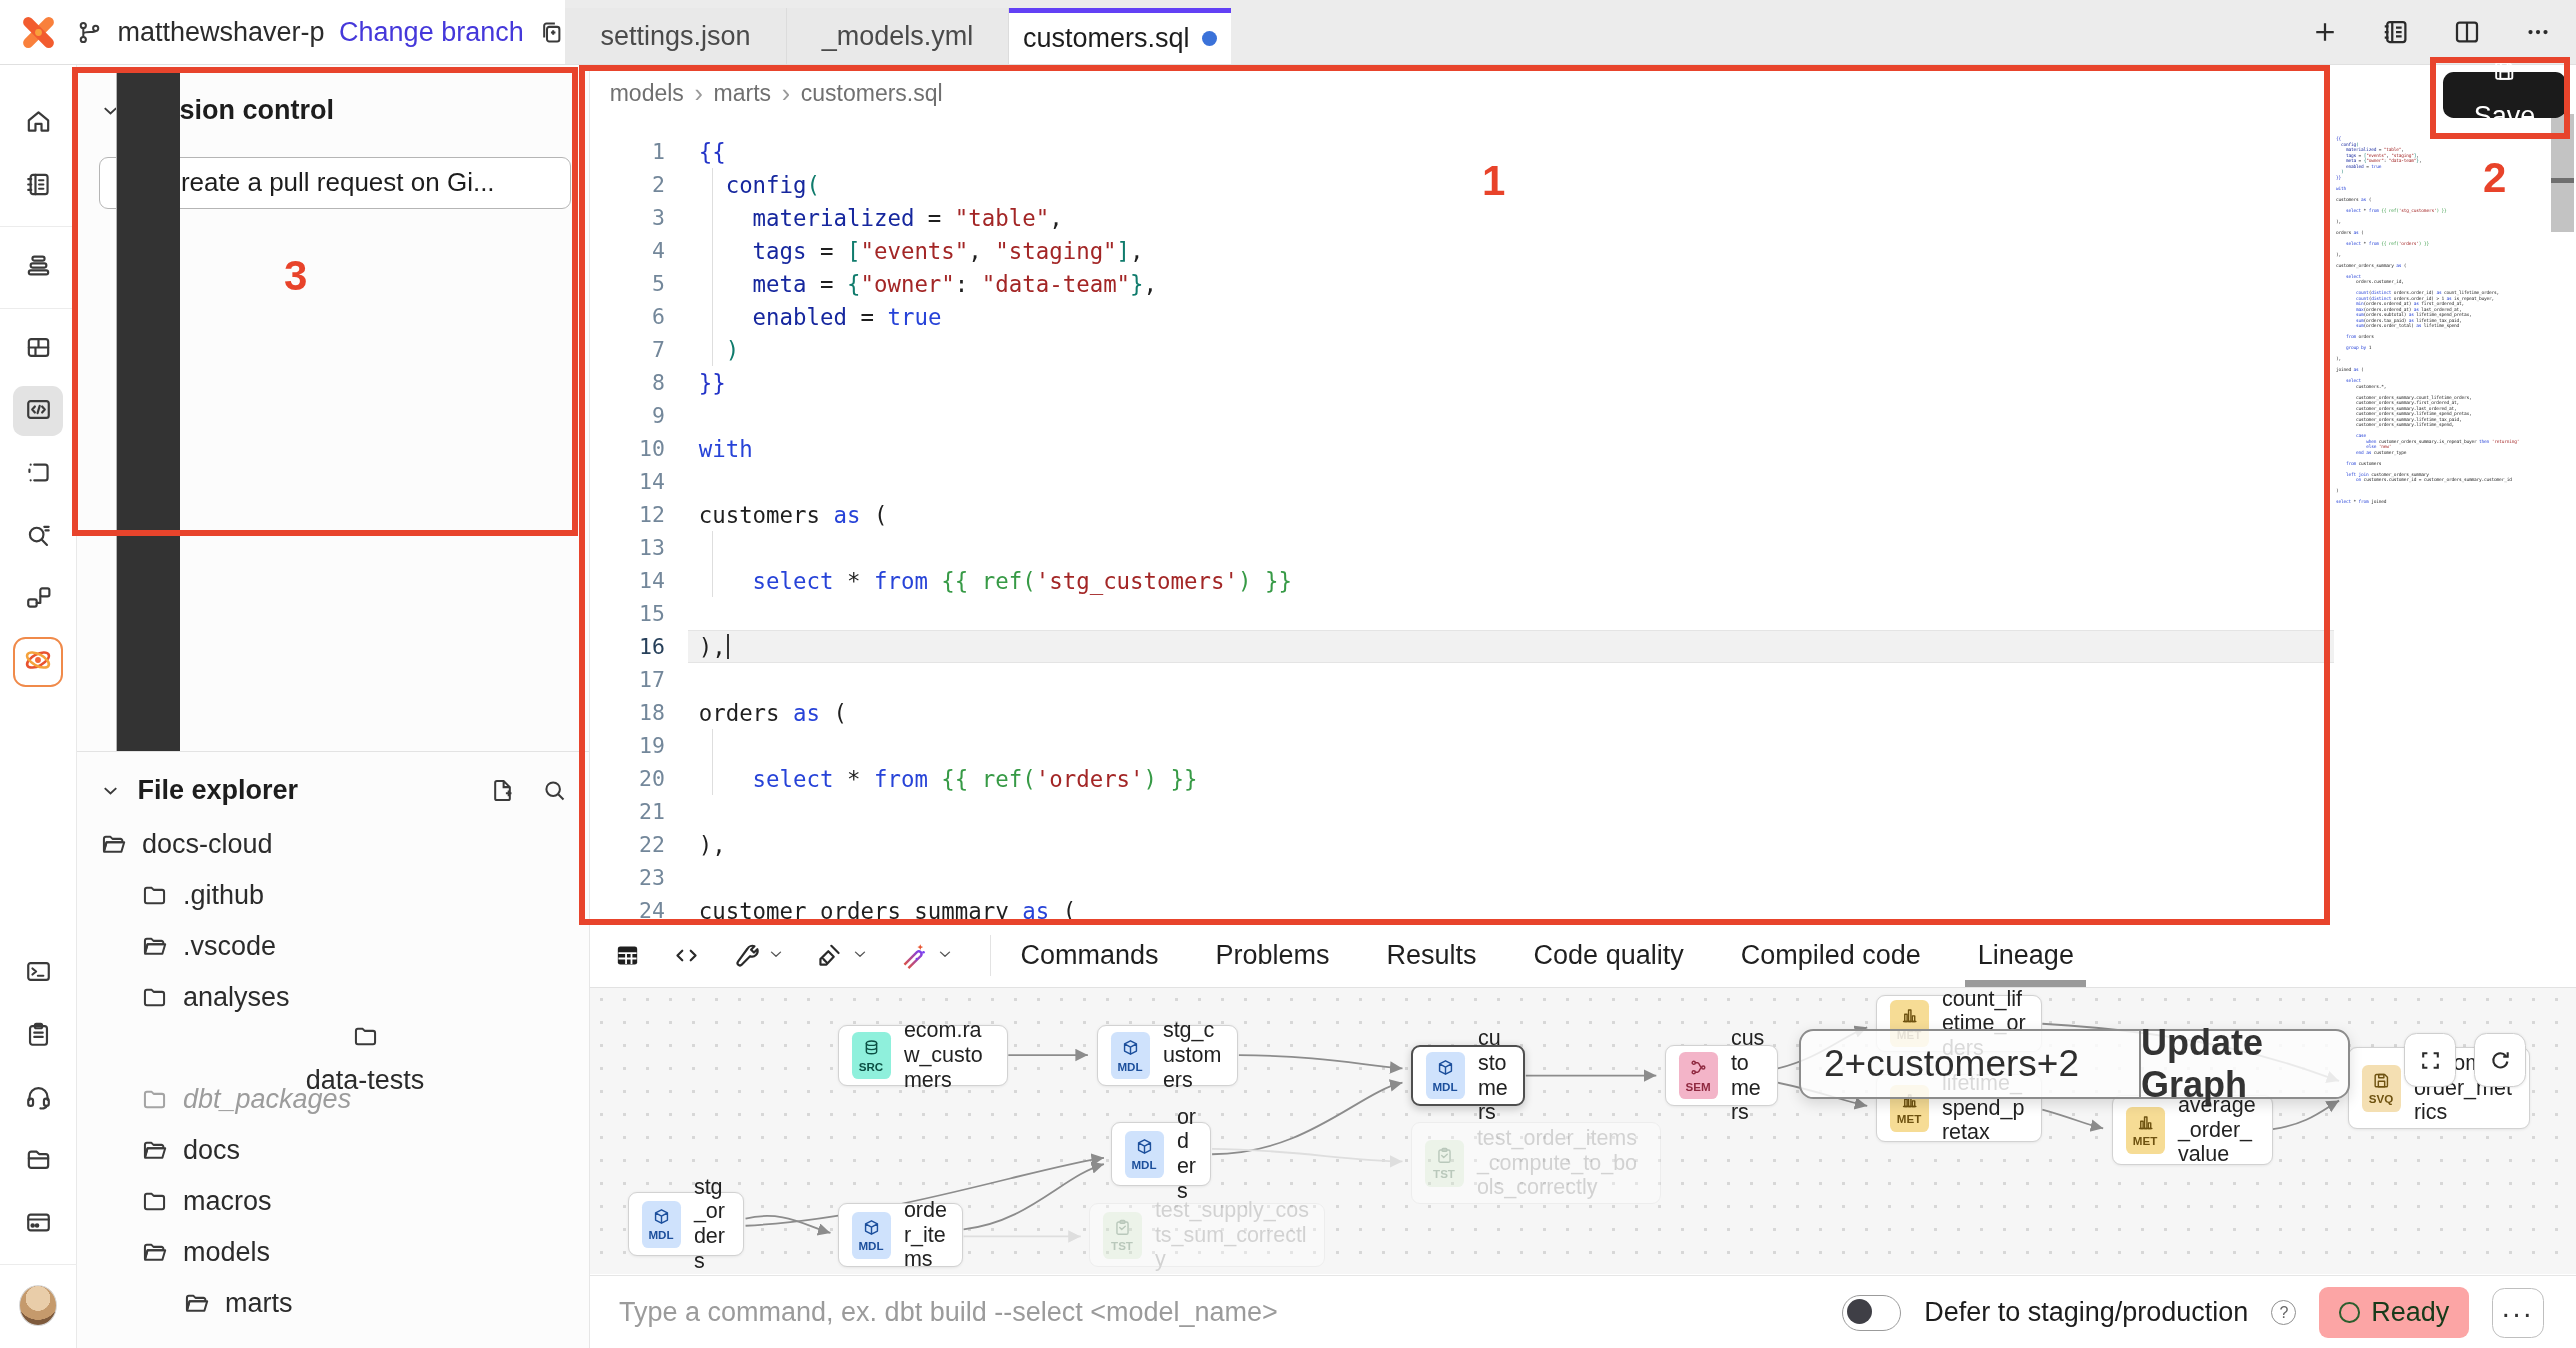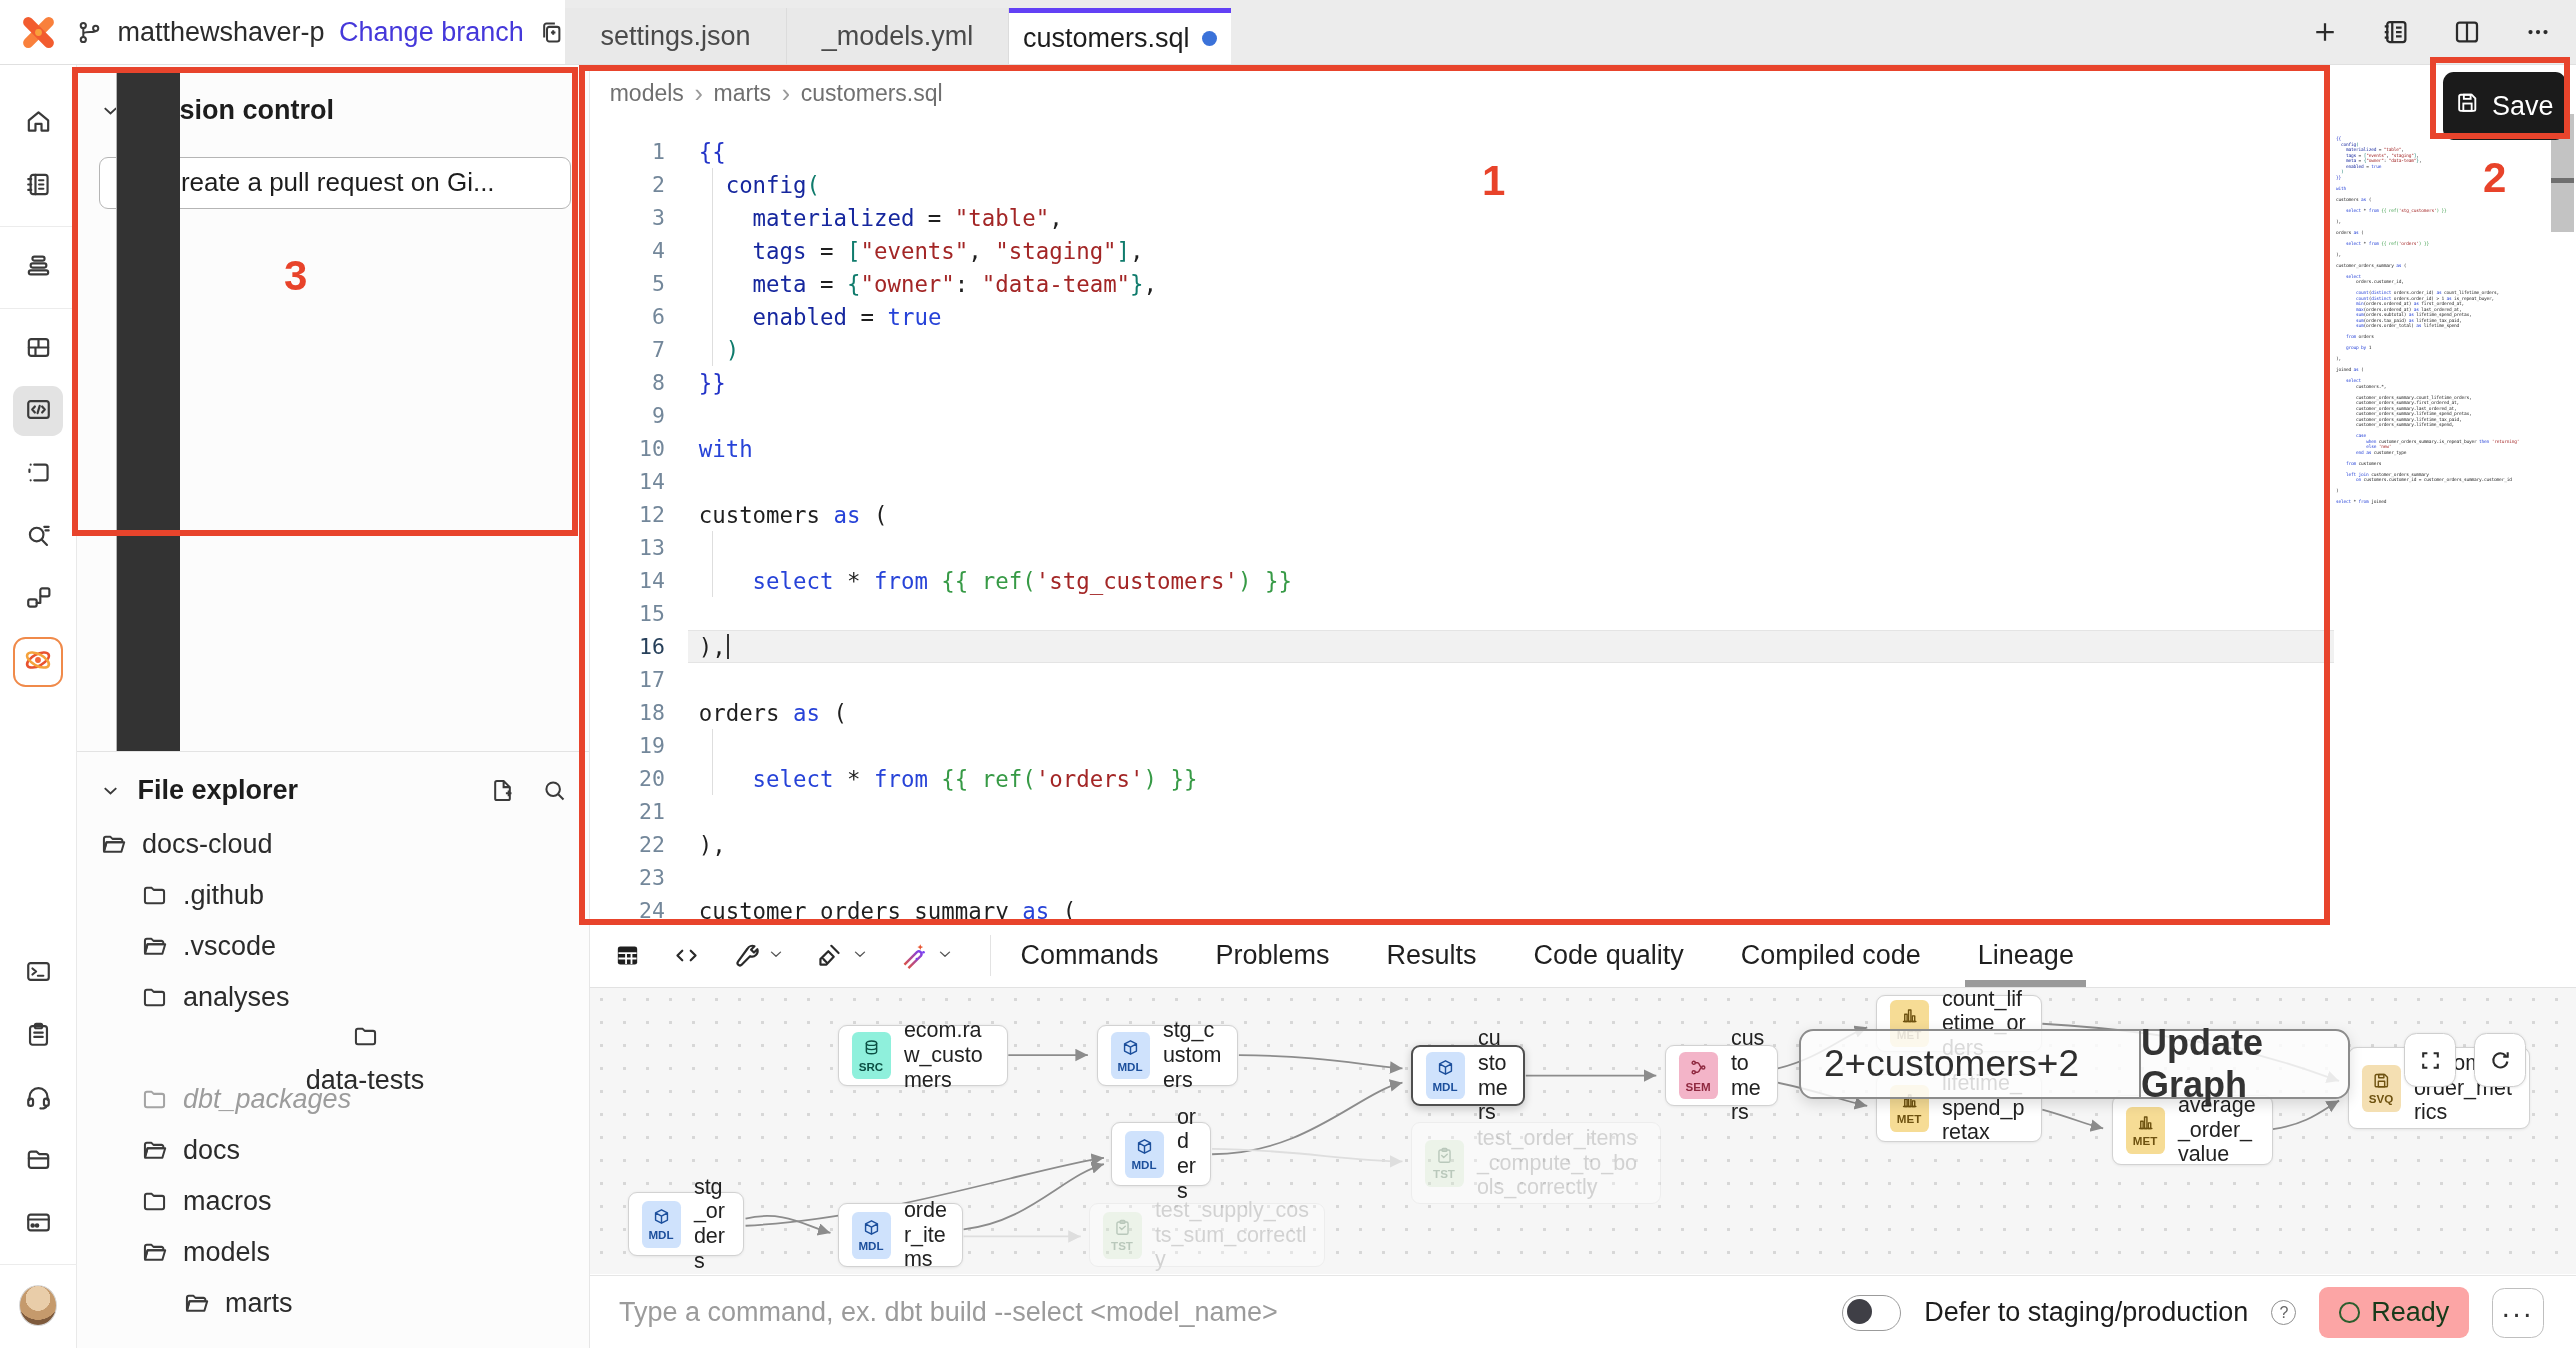--- a/index.html
+++ b/index.html
@@ -66,22 +66,22 @@
   .code-line.cur .lc-wrap{background:#f1f1f1;border-top:0.9px solid #e4e4e4;border-bottom:0.9px solid #e4e4e4;}
   .iguide{position:absolute;left:24px;top:0;bottom:0;width:0.9px;background:#dedede;}
   .caret{position:absolute;left:39px;top:2.7px;bottom:2.7px;width:1.8px;background:#333;}
   .tok-p{color:#1f1f1f;} .tok-k{color:#2743d8;} .tok-n{color:#16279e;} .tok-s{color:#a32626;}
   .tok-j{color:#379a46;} .tok-b{color:#2334c8;} .tok-t2{color:#0f7b6c;}
   #minimap{position:absolute;left:1746px;top:71px;width:213px;height:394px;overflow:hidden;}
   .mm-line{height:5.5px;font-family:"DejaVu Sans Mono",monospace;font-size:4.5px;white-space:pre;letter-spacing:-0.2px;}
   .scrollthumb{position:absolute;left:1961px;top:49px;width:23px;height:118px;background:#c3c3c3;}
   .scrollband{position:absolute;left:0;right:0;top:64px;height:5.4px;background:#6f6f6f;}
 
-  #savebtn{position:absolute;left:2443px;top:72px;width:123px;height:68px;background:#1b1b1b;border:none;border-radius:10.7px;
-           color:#fff;font-size:27px;font-family:"Liberation Sans",sans-serif;display:flex;align-items:center;justify-content:center;gap:11.6px;cursor:pointer;z-index:20;}
+  #savebtn{position:absolute;left:2443px;top:72px;width:123px;height:46px;background:#1b1b1b;border:none;border-radius:10.7px;
+           color:#fff;font-size:27px;font-family:"Liberation Sans",sans-serif;display:flex;align-items:center;justify-content:center;gap:11.6px;cursor:pointer;z-index:20;flex-direction:column;}
 
   
   #bottombar{position:absolute;left:590px;top:924px;width:1986px;height:64px;background:#fff;border-bottom:0.9px solid #e2e2e2;
              display:flex;align-items:center;padding-left:23px;}
   .bb-icons{display:flex;align-items:center;gap:30px;}
   .bb-icon{display:flex;align-items:center;gap:7.2px;background:none;border:none;padding:0;cursor:pointer;}
   .bb-div{width:0.9px;height:41px;background:#e3e3e3;margin:0 30px 0 36px;}
   #bptabs{display:flex;align-items:stretch;gap:57px;height:100%;}
   .bp-tab{display:flex;align-items:center;font-size:27px;color:#1f1f1f;position:relative;cursor:pointer;}
   .bp-tab.active::after{content:"";position:absolute;left:-12.5px;right:-12.5px;bottom:0;height:7.2px;background:#9a9a9a;}

